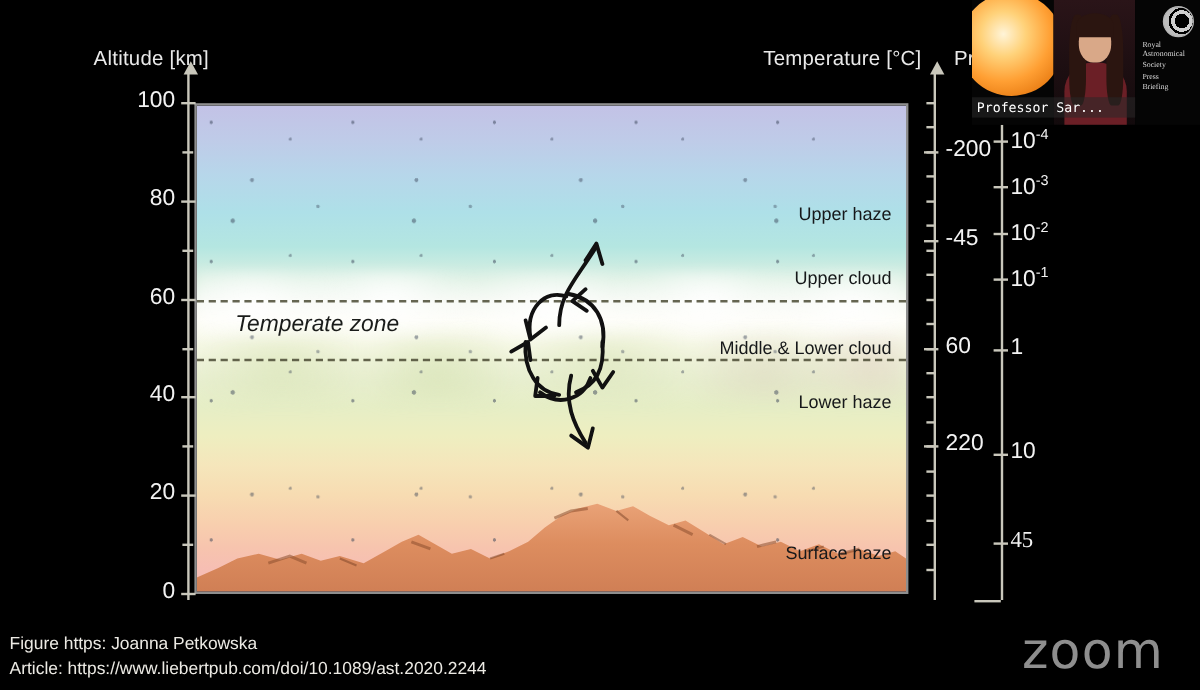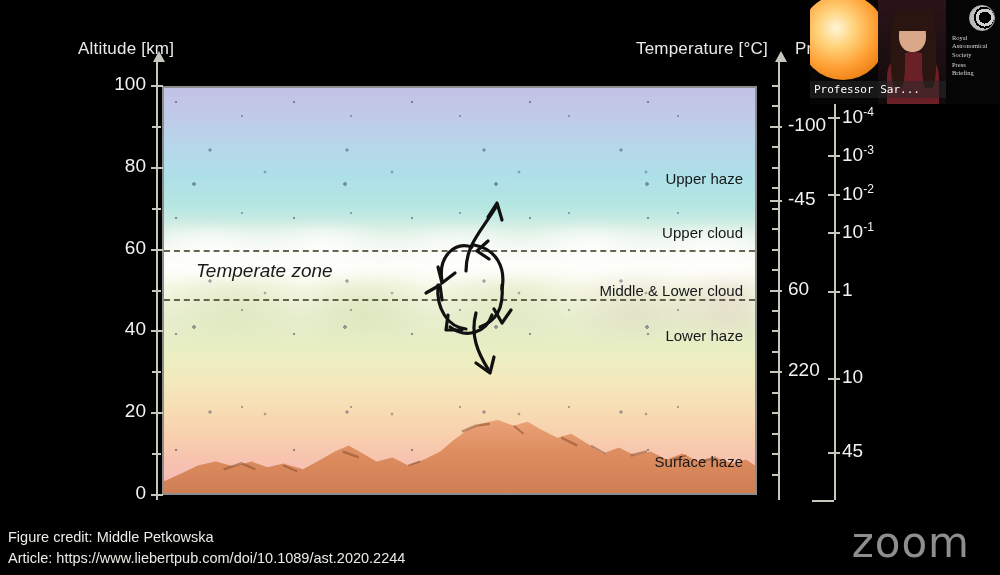--- a/index.html
+++ b/index.html
@@ -349,21 +349,21 @@
       <div class="tick" style="top: 188.6px; left: 0px; width: 8px;"></div>
       <div class="tick" style="top: 168.15px; left: 0px; width: 8px;"></div>
       <div class="tick" style="top: 147.7px; left: 0px; width: 8px;"></div>
       <div class="tick" style="top: 127.25px; left: 0px; width: 8px;"></div>
       <div class="tick" style="top: 106.8px; left: 0px; width: 8px;"></div>
       <div class="tick" style="top: 86.35px; left: 0px; width: 8px;"></div>
       <div class="tick" style="top: 65.9px; left: 0px; width: 8px;"></div>
       <div class="tick" style="top: 45.45px; left: 0px; width: 8px;"></div>
       <div class="tick" style="top: 25px; left: 0px; width: 8px;"></div>
       <div class="tick major" style="top: 65.9px; left: -2px;"></div>
-      <div class="axis-label" style="left: 16px; top: 53.9px;">-100</div>
+      <div class="axis-label" style="left: 16px; top: 53.9px;">-200</div>
       <div class="tick major" style="top: 139.52px; left: -2px;"></div>
       <div class="axis-label" style="left: 16px; top: 127.52px;">-45</div>
       <div class="tick major" style="top: 229.5px; left: -2px;"></div>
       <div class="axis-label" style="left: 16px; top: 217.5px;">60</div>
       <div class="tick major" style="top: 311.3px; left: -2px;"></div>
       <div class="axis-label" style="left: 16px; top: 299.3px;">220</div>
     </div>
 
   <div id="pressure-axis">
     <div class="axis-line"></div>
@@ -374,25 +374,25 @@
       <div class="pressure-label" style="left: 14px; top: 47px; text-align: center;"><span>10</span><sup>-3</sup></div>
       <div class="tick major" style="top: 98px; left: 0px;"></div>
       <div class="pressure-label" style="left: 14px; top: 86px;"><span>10</span><sup>-2</sup></div>
       <div class="tick major" style="top: 136px; left: 0px;"></div>
       <div class="pressure-label" style="left: 14px; top: 124px;"><span>10</span><sup>-1</sup></div>
       <div class="tick major" style="top: 195px; left: 0px;"></div>
       <div class="pressure-label" style="left: 14px; top: 183px;"><span>1</span></div>
       <div class="tick major" style="top: 282px; left: 0px;"></div>
       <div class="pressure-label" style="left: 14px; top: 270px;"><span>10</span></div>
       <div class="tick major" style="top: 356px; left: 0px;"></div>
-      <div class="pressure-label" style="left: 14px; top: 344px;"><span>45</span></div>
+      <div class="pressure-label" style="left: 14px; top: 344px; font-family: Liberation Serif, serif;"><span>45</span></div>
     </div>
 
   <div id="credit">
-    <div>Figure credit: Middle Petkowska</div>
+    <div>Figure https: Joanna Petkowska</div>
     <div>Article: https://www.liebertpub.com/doi/10.1089/ast.2020.2244</div>
   </div>
 
   <div id="zoom-watermark">zoom</div>
 
   <div id="video-strip">
     <div class="vtile" id="vtile-sun">
       <div id="sun-disc"></div>
     </div>
     <div class="vtile" id="vtile-speaker">

